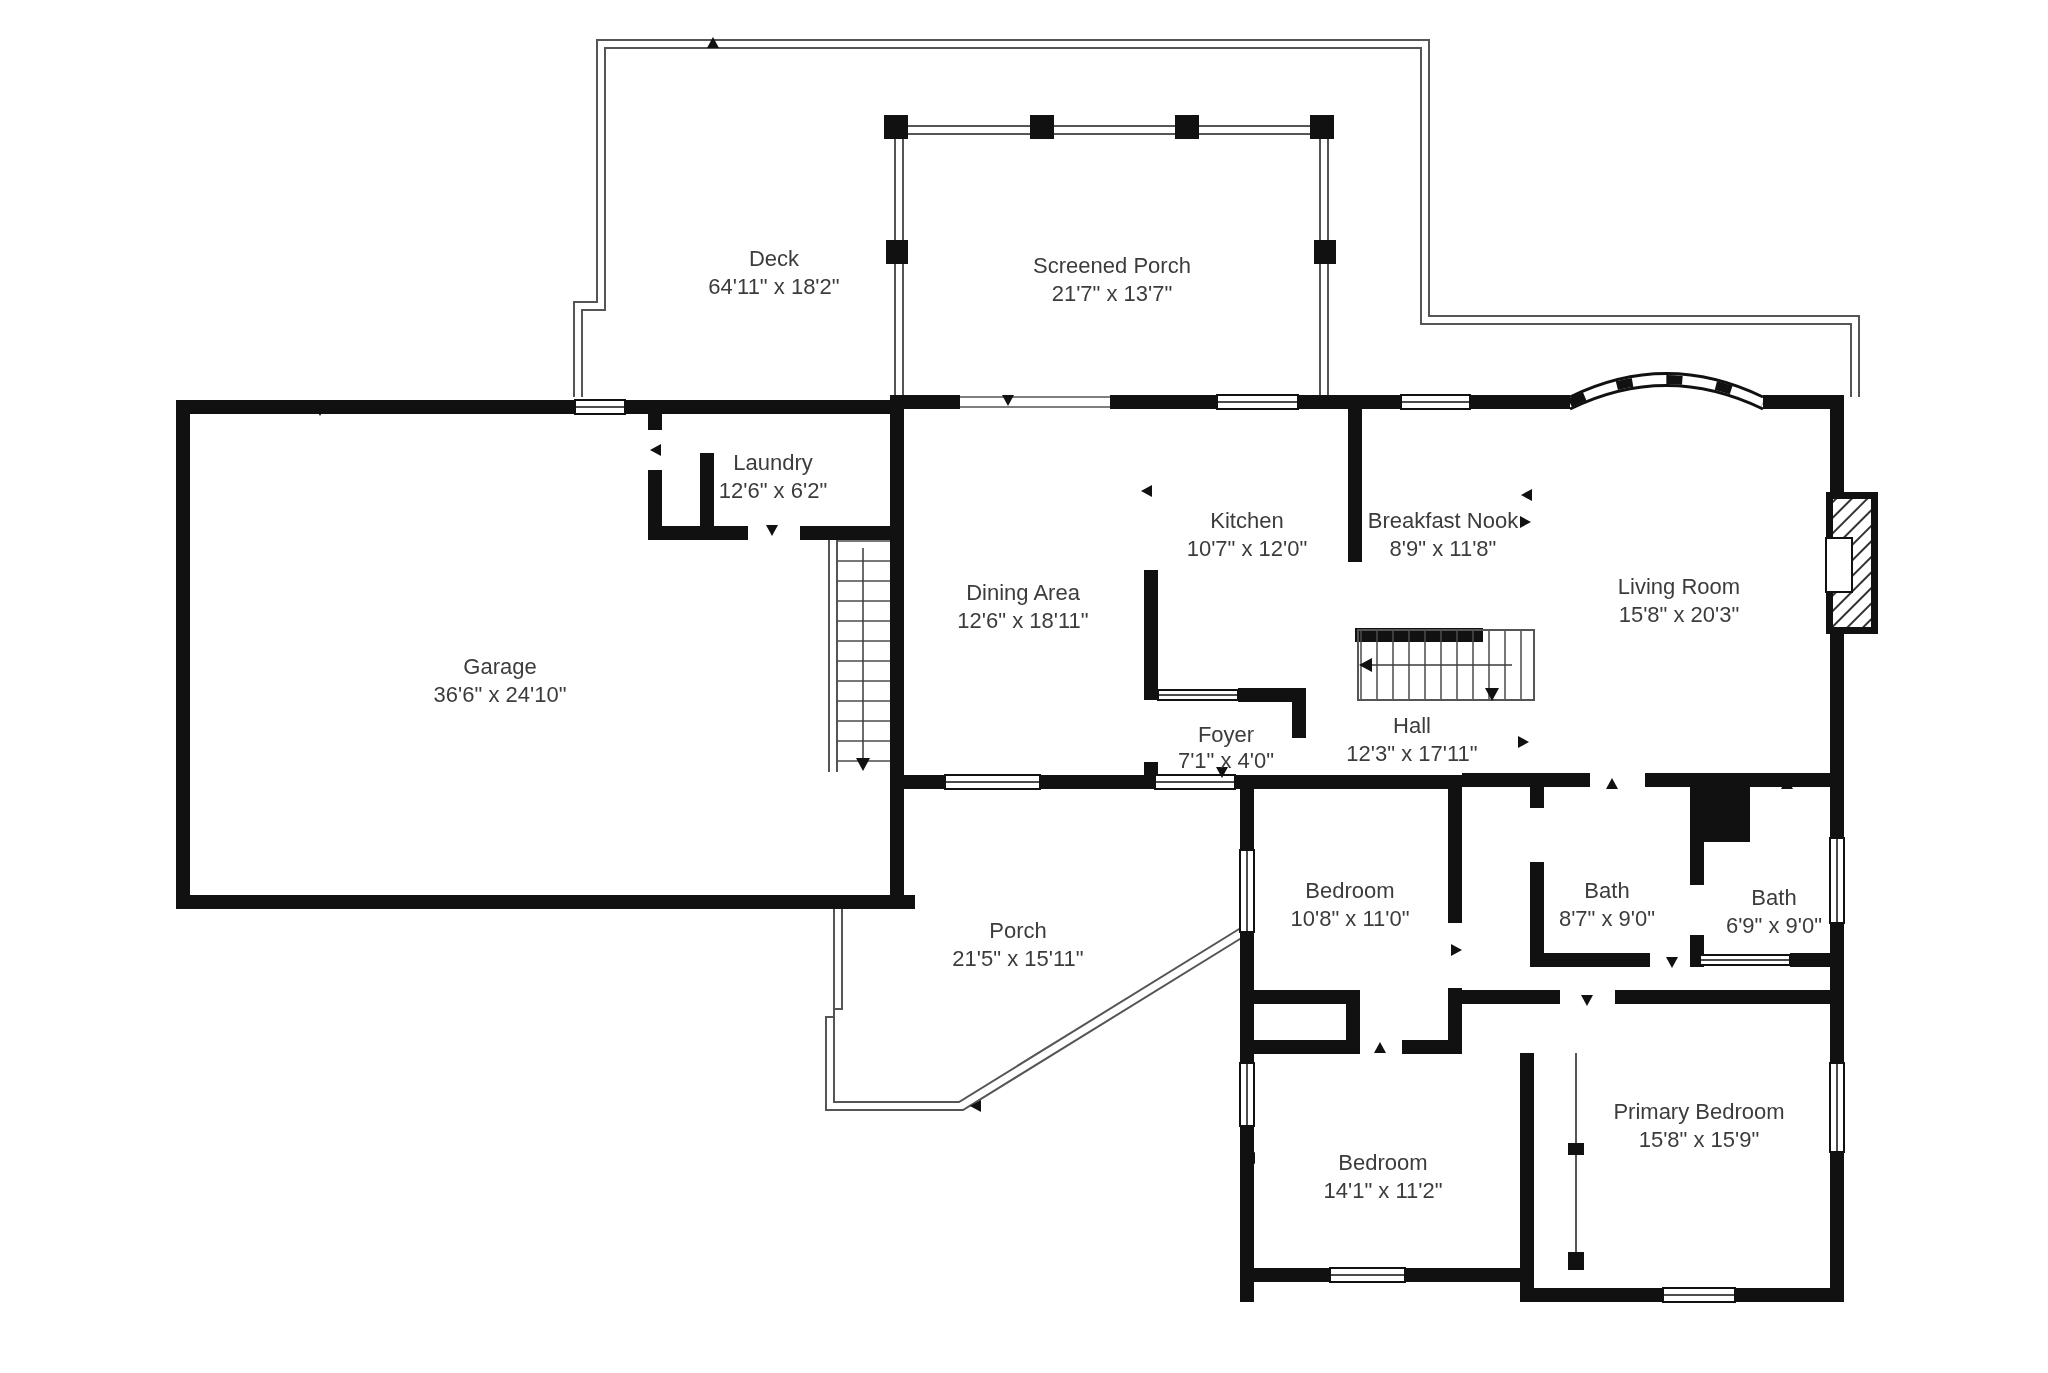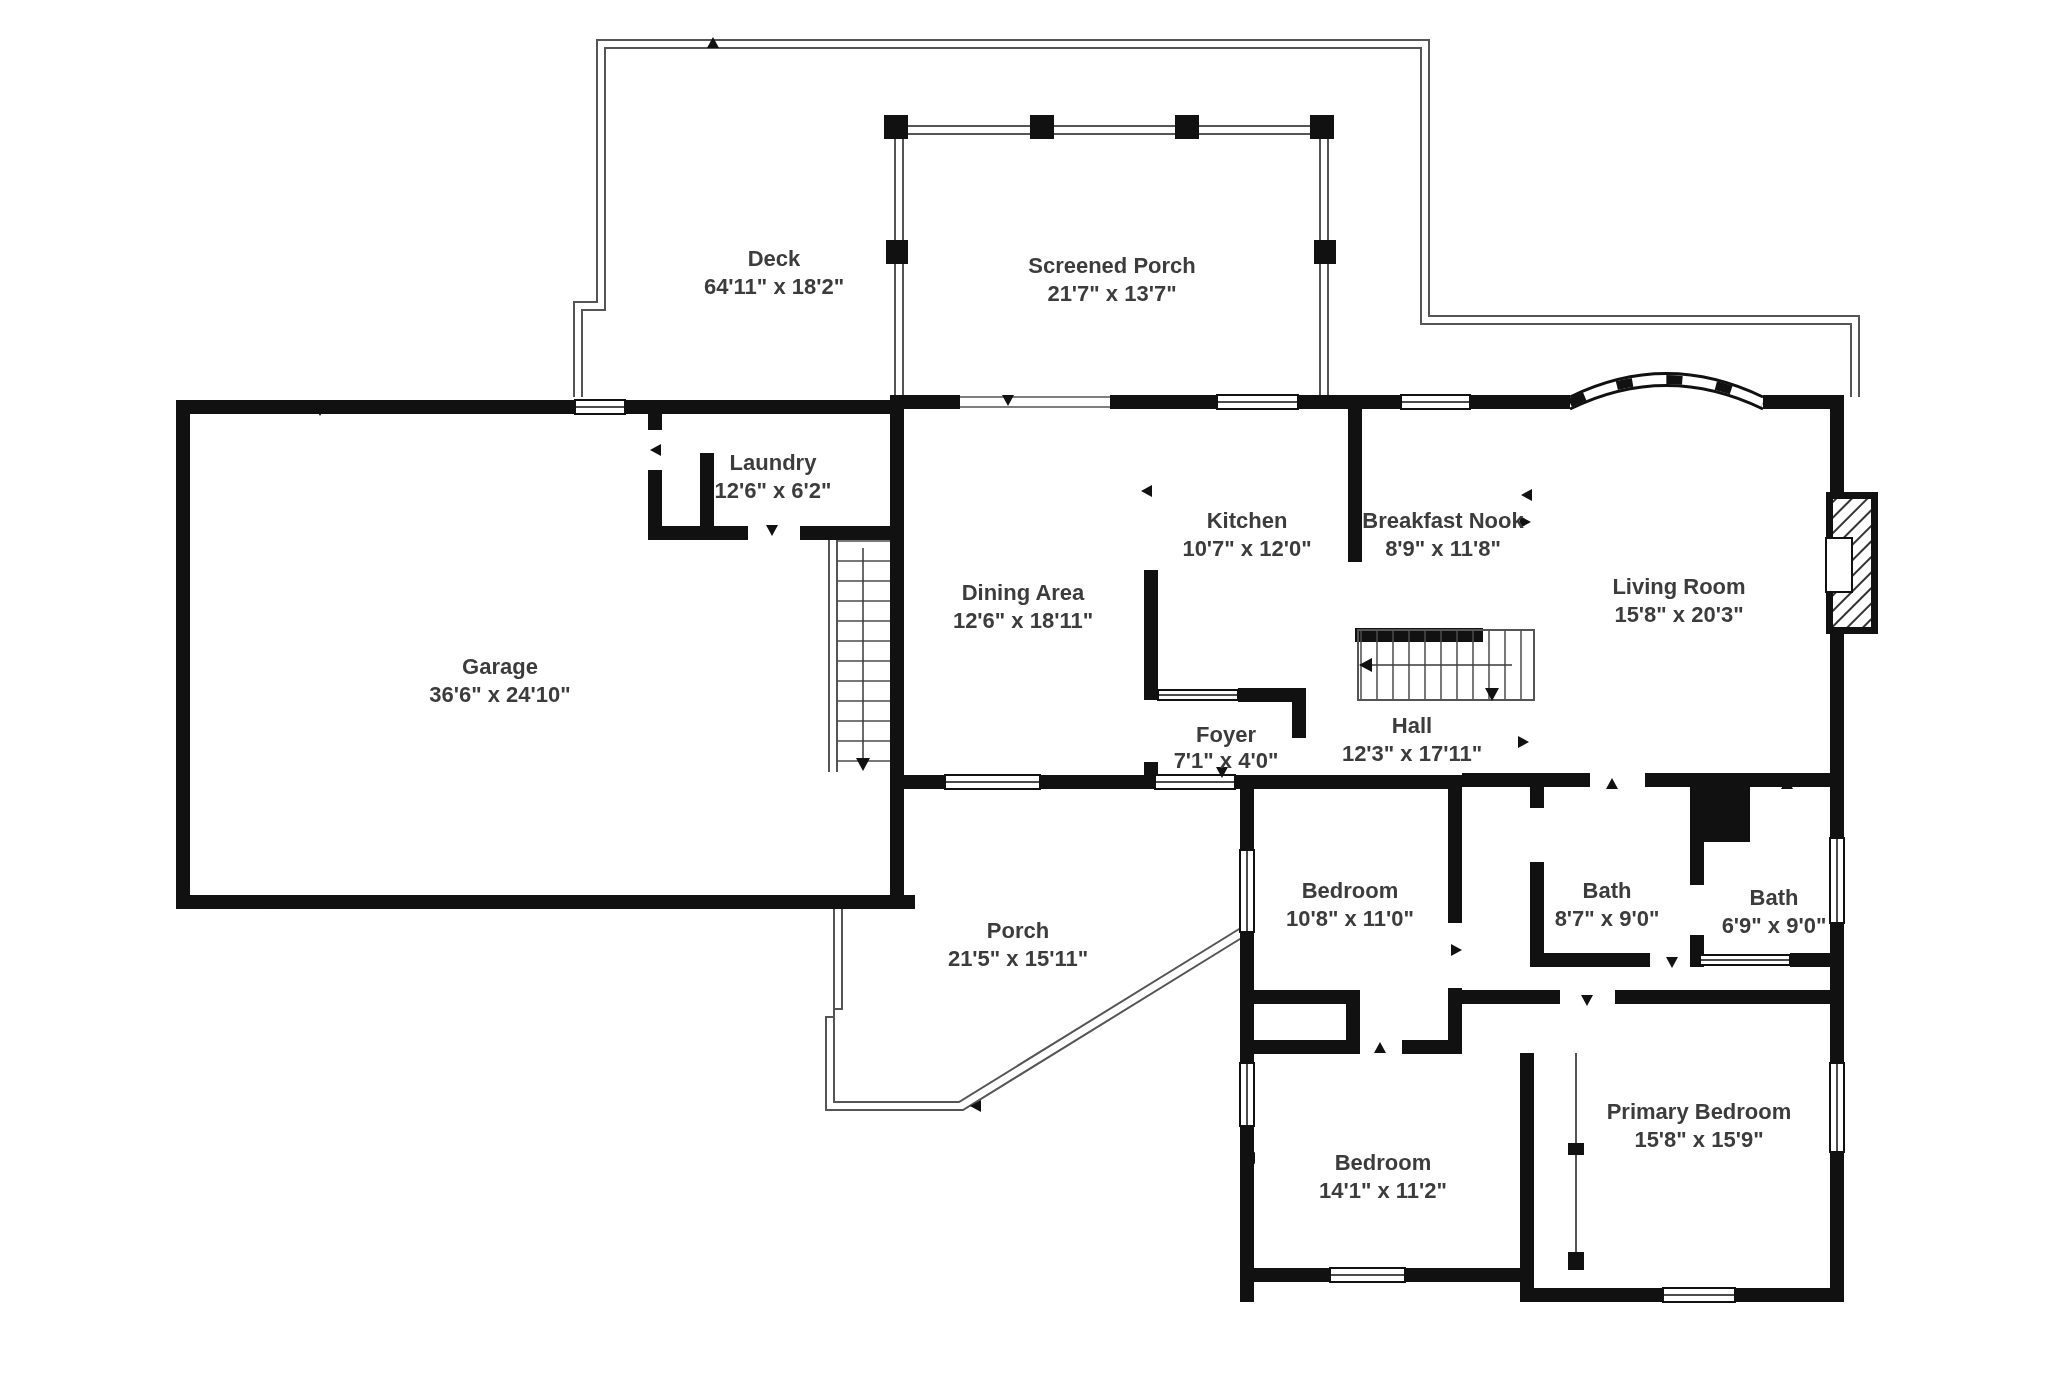--- a/index.html
+++ b/index.html
@@ -1,18 +1,18 @@
 <!DOCTYPE html>
 <html style="--wall: #111111; --thin: #555555; --label: #3c3c3c; --bg: #ffffff;"><head>
 <meta charset="utf-8">
 <style>
   :root{ --wall:#111111; --thin:#555555; --label:#3c3c3c; --bg:#ffffff; }
   html,body{margin:0;padding:0;background:var(--bg);}
   .plan{position:relative;width:2048px;height:1373px;background:var(--bg);
-        font-family:"Liberation Sans",sans-serif;font-weight:bold;}
+        font-family:"Liberation Sans",sans-serif;}
   svg{display:block;width:100%;height:100%;}
   .wall{fill:var(--wall);}
   .thin{stroke:var(--thin);stroke-width:2;fill:none;}
   .open{stroke:var(--thin);stroke-width:1.5;fill:none;}
   .win{fill:#ffffff;stroke:var(--wall);stroke-width:2;}
   .winline{stroke:var(--wall);stroke-width:1.5;}
   .stairbox{fill:url(#treadsV);stroke:var(--thin);stroke-width:2;}
   .runner{stroke:#3a3a3a;stroke-width:1.5;fill:none;}
   .marker{fill:var(--wall);}
   .post{fill:var(--wall);}

